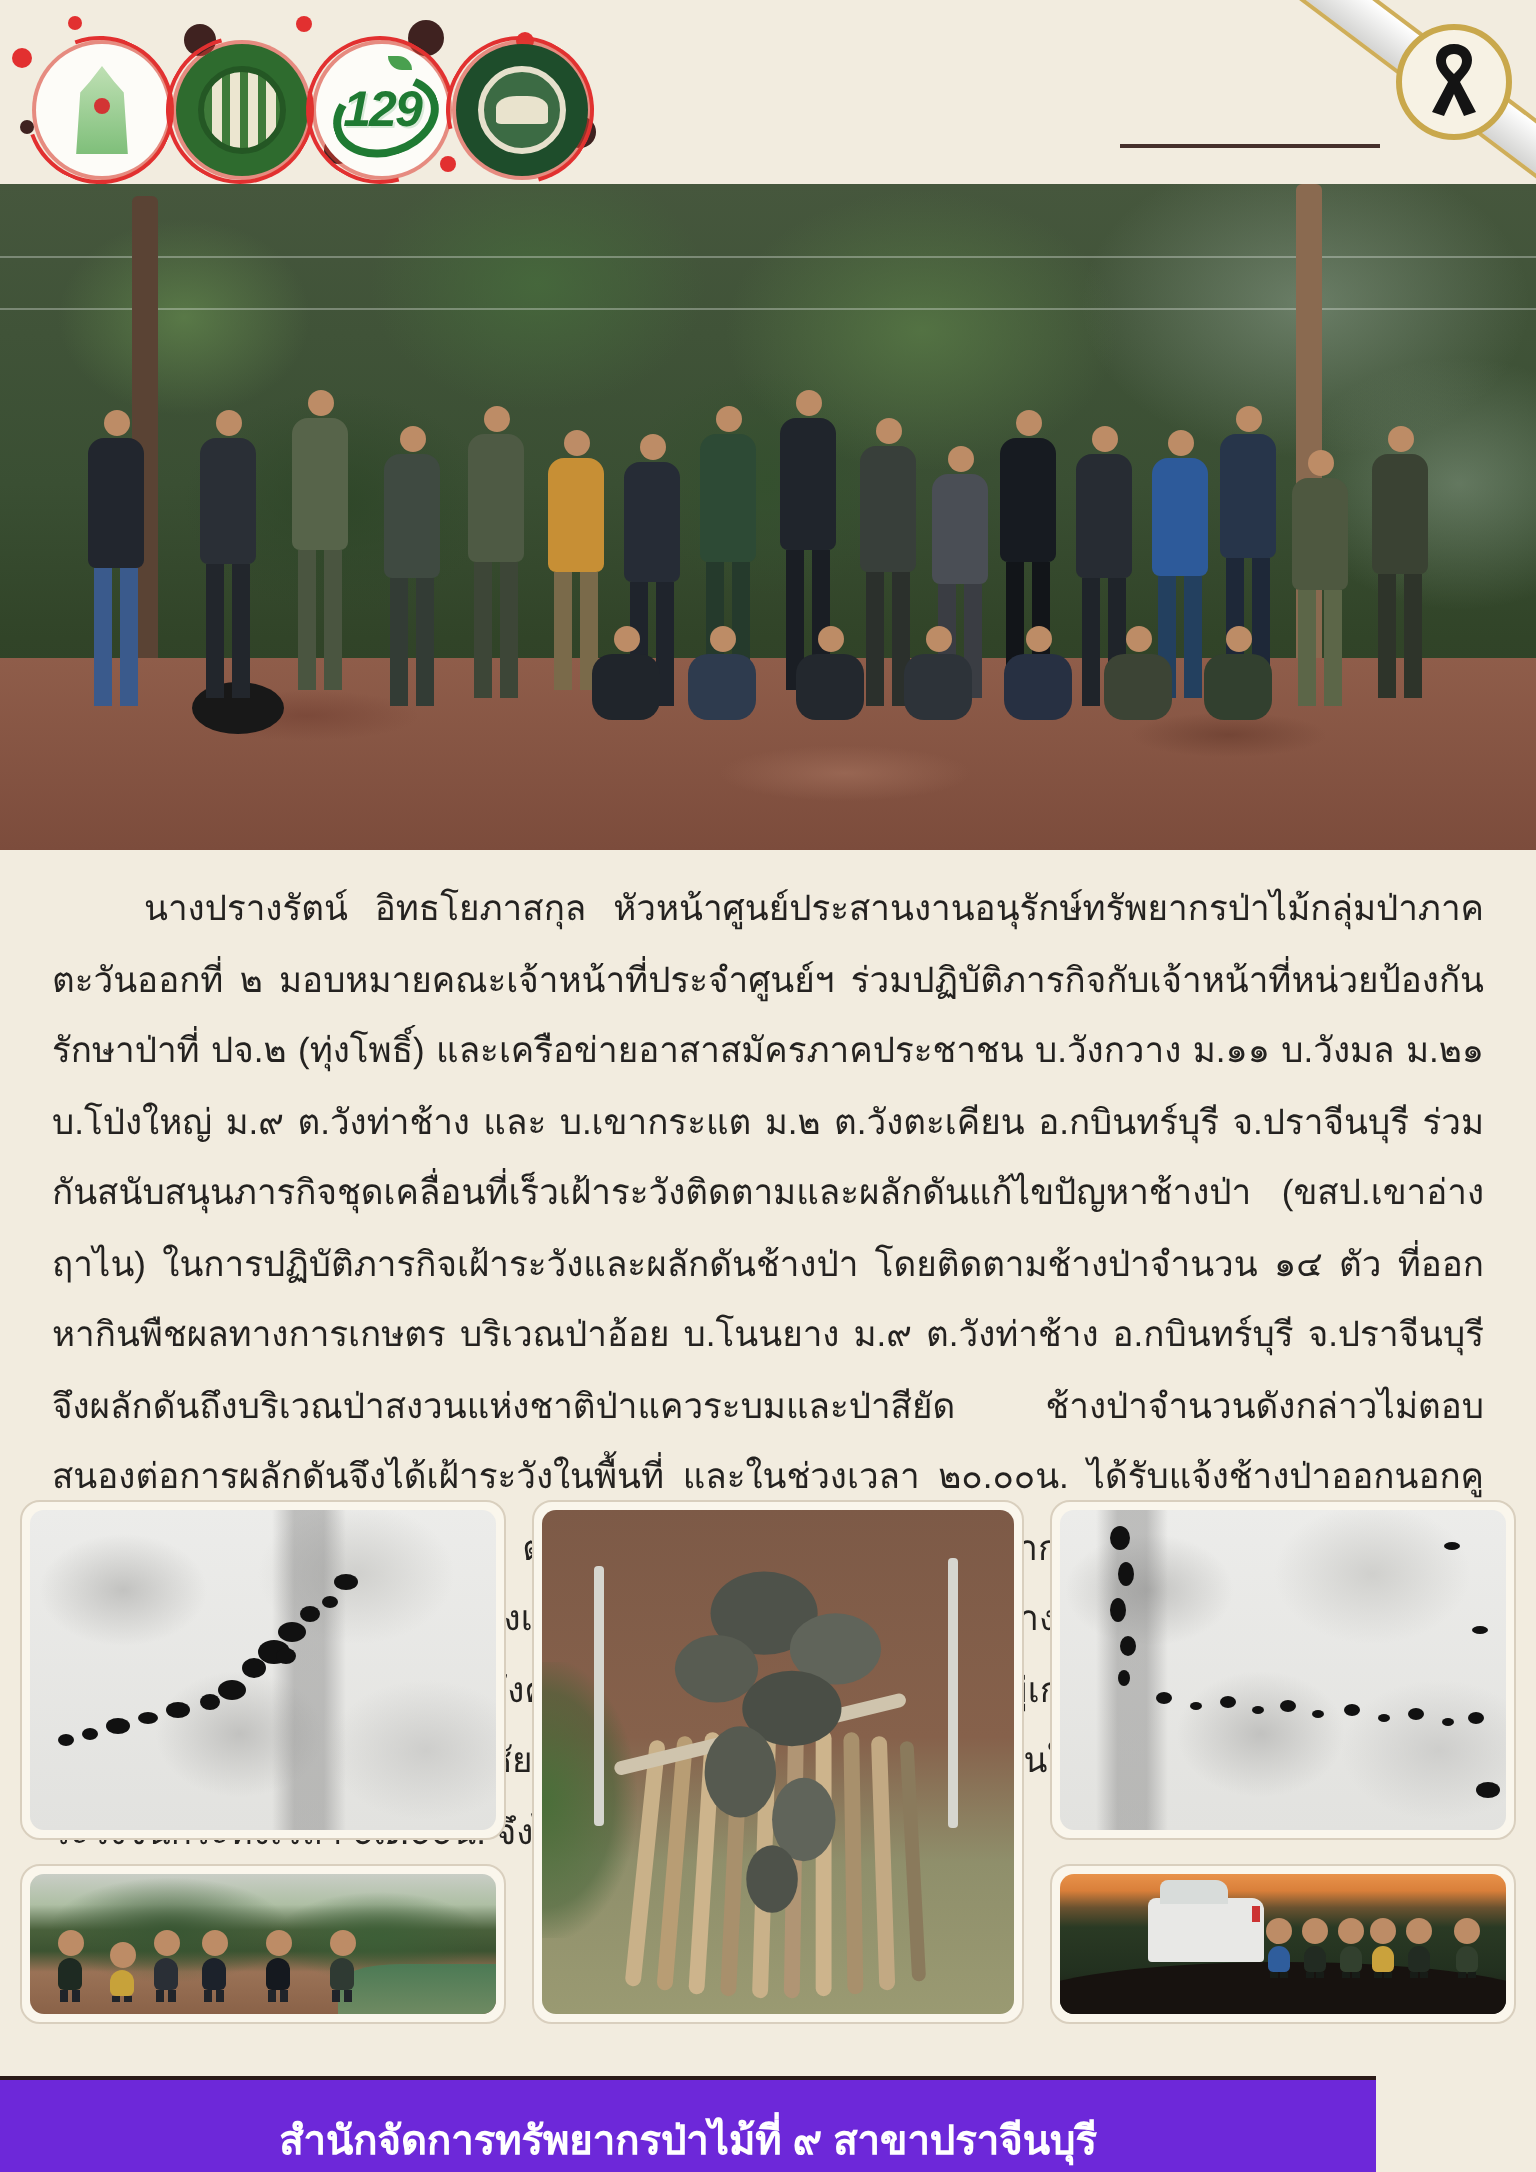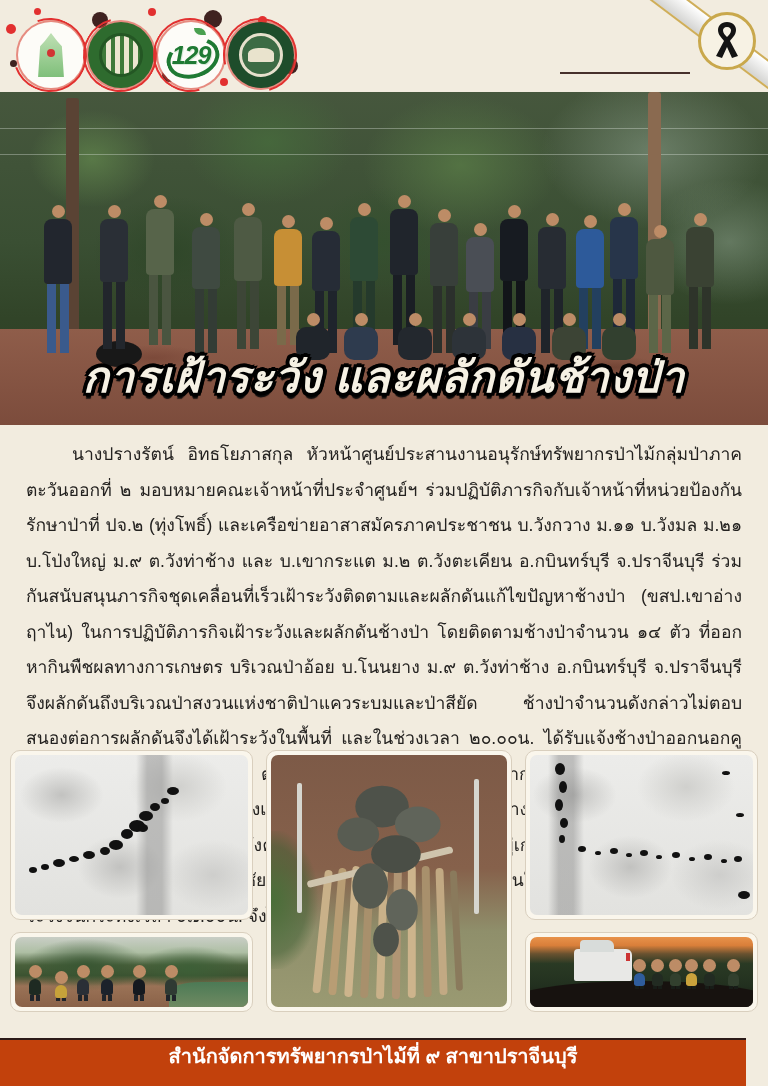--- a/index.html
+++ b/index.html
@@ -103,22 +103,22 @@
     background:linear-gradient(180deg,#4c7a55,#6f8a62); border-radius:40% 0 0 0; }
   
   .dusk { background:
       linear-gradient(180deg,#e8924a 0%, #d97f3a 12%, #6a5230 24%, #2a3a24 38%, #22301f 70%, #1a1510 100%); }
   .dusk .truck { position:absolute; left:44px; bottom:26px; width:58px; height:32px; background:#e8e8e6; border-radius:4px 6px 2px 2px; }
   .dusk .truck:before { content:""; position:absolute; left:6px; top:-9px; width:34px; height:12px;
     background:#d8dcda; border-radius:4px 6px 0 0; }
   .dusk .truck:after { content:""; position:absolute; right:2px; top:4px; width:4px; height:8px; background:#c33; }
   .dusk .hood { position:absolute; left:-10%; bottom:-16px; width:120%; height:42px; background:#17120f; border-radius:50% 50% 0 0; }
   
-  #footer { position:absolute; left:0; top:1038px; width:746px; height:48px; background:#c2410c;
-    border-top:2px solid #2b1a18; display:flex; align-items:flex-start; justify-content:center; gap:42px; z-index:5; }
+  #footer { position:absolute; left:0; top:1038px; width:688px; height:48px; background:#6d28d9;
+    border-top:2px solid #2b1a18; display:flex; align-items:flex-end; justify-content:center; gap:42px; z-index:5; }
   #office-name { color:#fff; font-size:20px; font-weight:bold; }
   #department-name { color:#fff; font-size:30px; font-weight:bold; }
 </style>
 </head>
 <body>
 
 <div id="page">
 
   <div id="header">
     <div id="header-dots">
@@ -292,21 +292,20 @@
         </div>
         <div class="person" style="left: 552px; bottom: 58px; width: 34px; height: 54px;">
           <i class="head"></i>
           <i class="torso" style="background:#3c4435;flex:0 0 62%;border-radius:10px;"></i>
         </div>
         <div class="person" style="left: 602px; bottom: 58px; width: 34px; height: 54px;">
           <i class="head"></i>
           <i class="torso" style="background:#32402f;flex:0 0 62%;border-radius:10px;"></i>
         </div>
       </div>
-    <div id="banner-subtitle">การเฝ้าระวัง และผลักดันช้างป่า</div>
   </div>
 
   <div id="article">นางปรางรัตน์ อิทธโยภาสกุล หัวหน้าศูนย์ประสานงานอนุรักษ์ทรัพยากรป่าไม้กลุ่มป่าภาคตะวันออกที่ ๒ มอบหมายคณะเจ้าหน้าที่ประจำศูนย์ฯ ร่วมปฏิบัติภารกิจกับเจ้าหน้าที่หน่วยป้องกันรักษาป่าที่ ปจ.๒ (ทุ่งโพธิ์) และเครือข่ายอาสาสมัครภาคประชาชน บ.วังกวาง ม.๑๑ บ.วังมล ม.๒๑ บ.โป่งใหญ่ ม.๙ ต.วังท่าช้าง และ บ.เขากระแต ม.๒ ต.วังตะเคียน อ.กบินทร์บุรี จ.ปราจีนบุรี ร่วมกันสนับสนุนภารกิจชุดเคลื่อนที่เร็วเฝ้าระวังติดตามและผลักดันแก้ไขปัญหาช้างป่า (ขสป.เขาอ่างฤาไน) ในการปฏิบัติภารกิจเฝ้าระวังและผลักดันช้างป่า โดยติดตามช้างป่าจำนวน ๑๔ ตัว ที่ออกหากินพืชผลทางการเกษตร บริเวณป่าอ้อย บ.โนนยาง ม.๙ ต.วังท่าช้าง อ.กบินทร์บุรี จ.ปราจีนบุรี จึงผลักดันถึงบริเวณป่าสงวนแห่งชาติป่าแควระบมและป่าสียัด ช้างป่าจำนวนดังกล่าวไม่ตอบสนองต่อการผลักดันจึงได้เฝ้าระวังในพื้นที่ และในช่วงเวลา ๒๐.๐๐น. ได้รับแจ้งช้างป่าออกนอกคูกันช้างจำนวนไม่ต่ำกว่า ๗๐ ตัว ซึ่งไม่ห่างจากแนวคูกันช้างมากนักจึงผลักดันกลับเข้าพื้นที่ป่าอนุรักษ์ได้สำเร็จ จากนั้นในช่วงเวลา ๐๔.๐๐น. สามารถผลักดันช้างป่า จำนวน ๑๔ ตัวข้ามคูกันช้างได้สำเร็จเพียงบางส่วน ยังคงเหลือในพื้นที่บริเวณพักอาศัยอยู่เกาะป่าเขาดิน บ.คลองคำจัง ม.๒๑ ต.ท่ากระดาน อ.สนามชัยเขต จ.ฉะเชิงเทรา จึงได้แจ้งเตือนให้ประชาชนในพื้นที่ และเฝ้าระวังจนกระทั่งเวลา ๐๗.๐๐น. จึงได้ยกเลิกภารกิจ</div>
 
   <div class="pframe" style="left:10px; top:750px; width:243px; height:170px">
     <div class="pinner thermal">
       <div class="roadband-v" style="left:52%"></div>
       <svg viewBox="0 0 233 160" preserveAspectRatio="none">
         <g fill="#111">
           <ellipse cx="158" cy="36" rx="6" ry="4"></ellipse>

